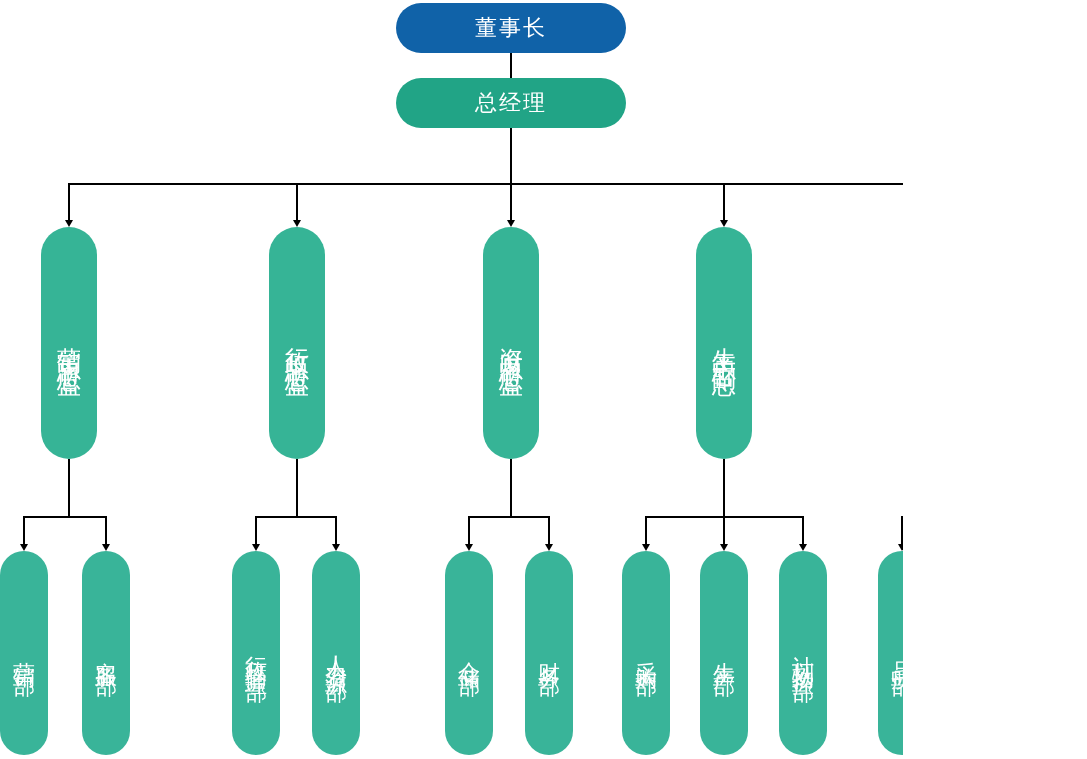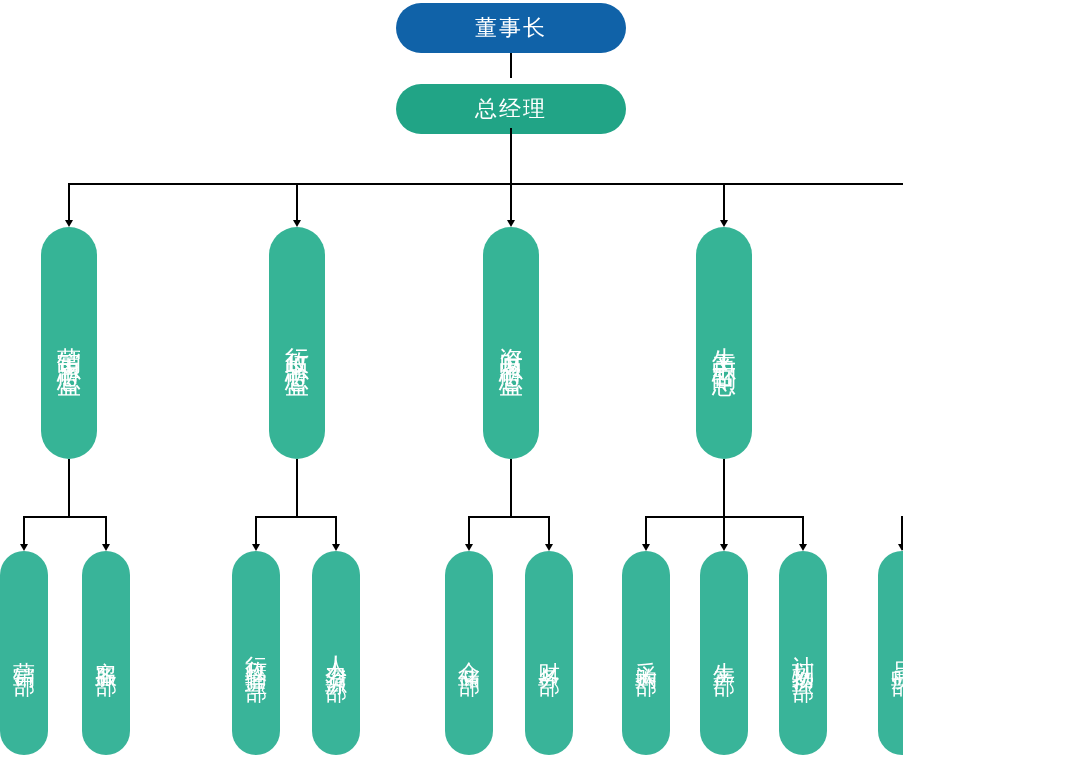--- a/index.html
+++ b/index.html
@@ -31,21 +31,21 @@
 <body>
 
 <div class="canvas">
 
   <div class="node root-box" style="left:396px;top:3px;">
     <span>董事长</span>
   </div>
 
   <div class="line vline" style="left:510.25px;top:53px;height:25px;"></div>
 
-  <div class="node gm-box" style="left:396px;top:84px;">
+  <div class="node gm-box" style="left:396px;top:78px;">
     <span>总经理</span>
   </div>
 
   <div class="line vline" style="left:510.25px;top:128px;height:55px;"></div>
   <div class="line hline" style="left:69px;top:183px;width:909.5px;"></div>
 
   <div class="line vline" style="left:68.25px;top:183px;height:37px;"></div>
   <div class="arrow" style="left:64.5px;top:220px;"></div>
   <div class="line vline" style="left:296.25px;top:183px;height:37px;"></div>
   <div class="arrow" style="left:292.5px;top:220px;"></div>

